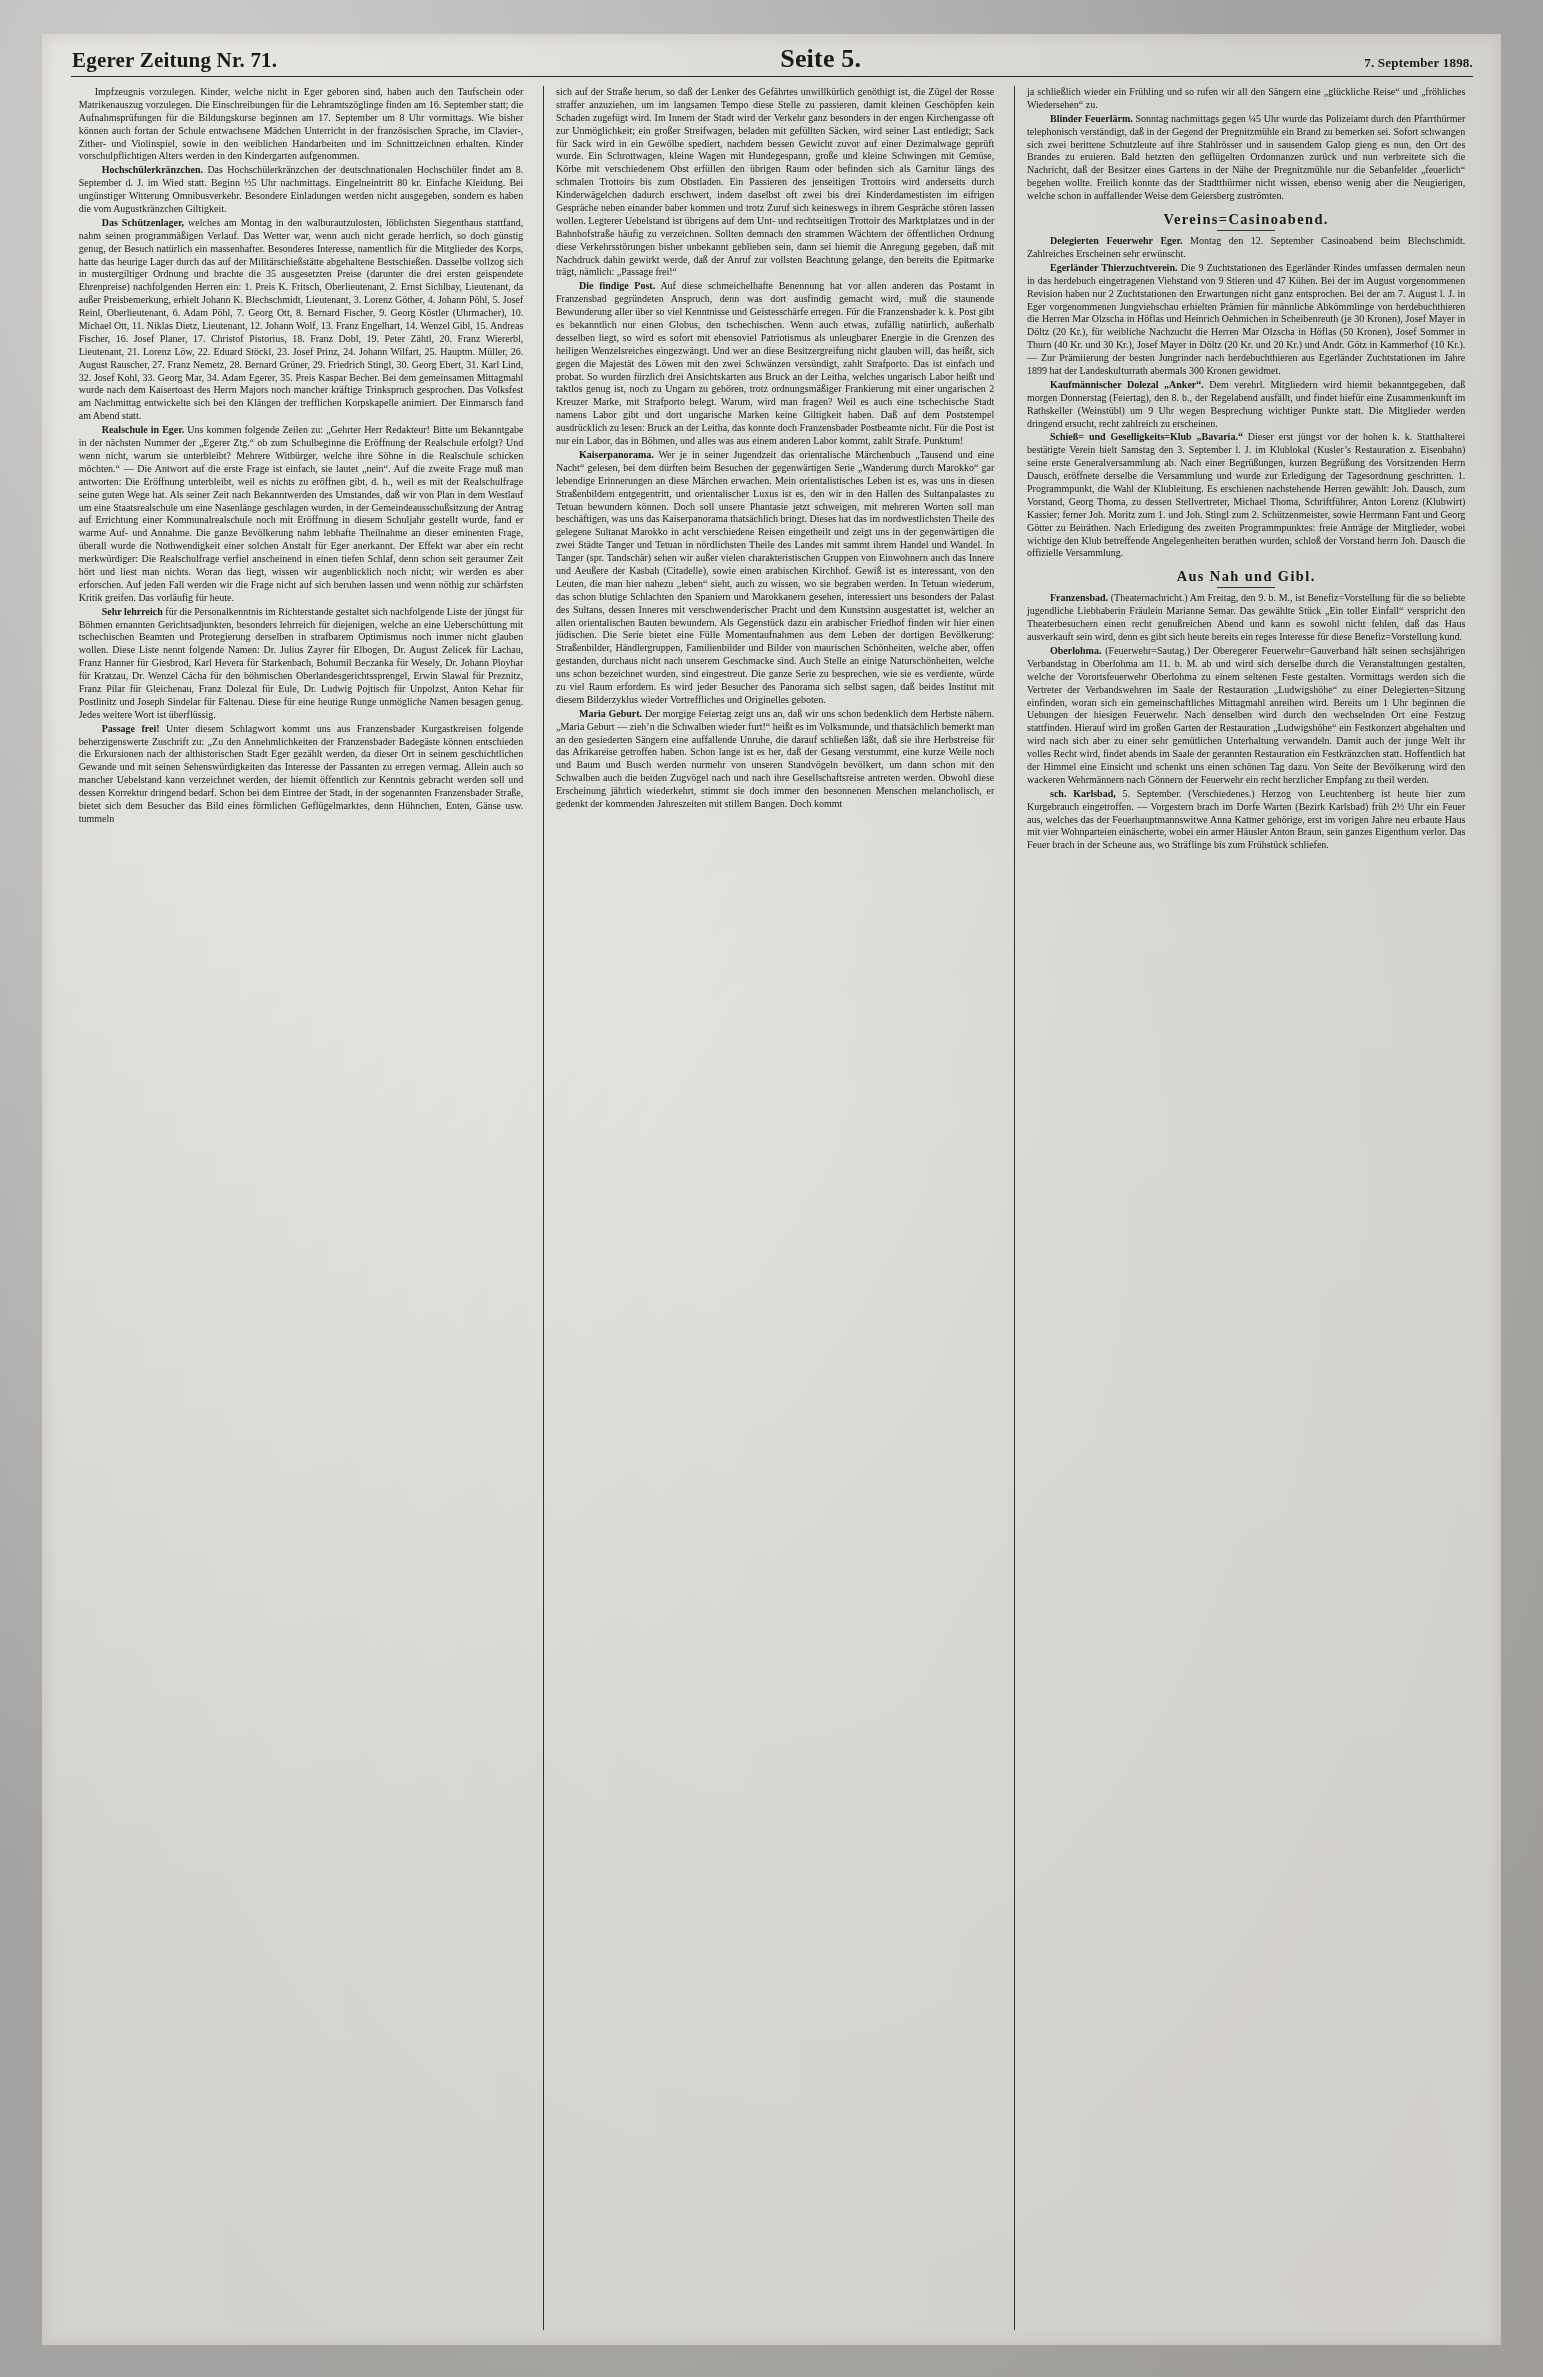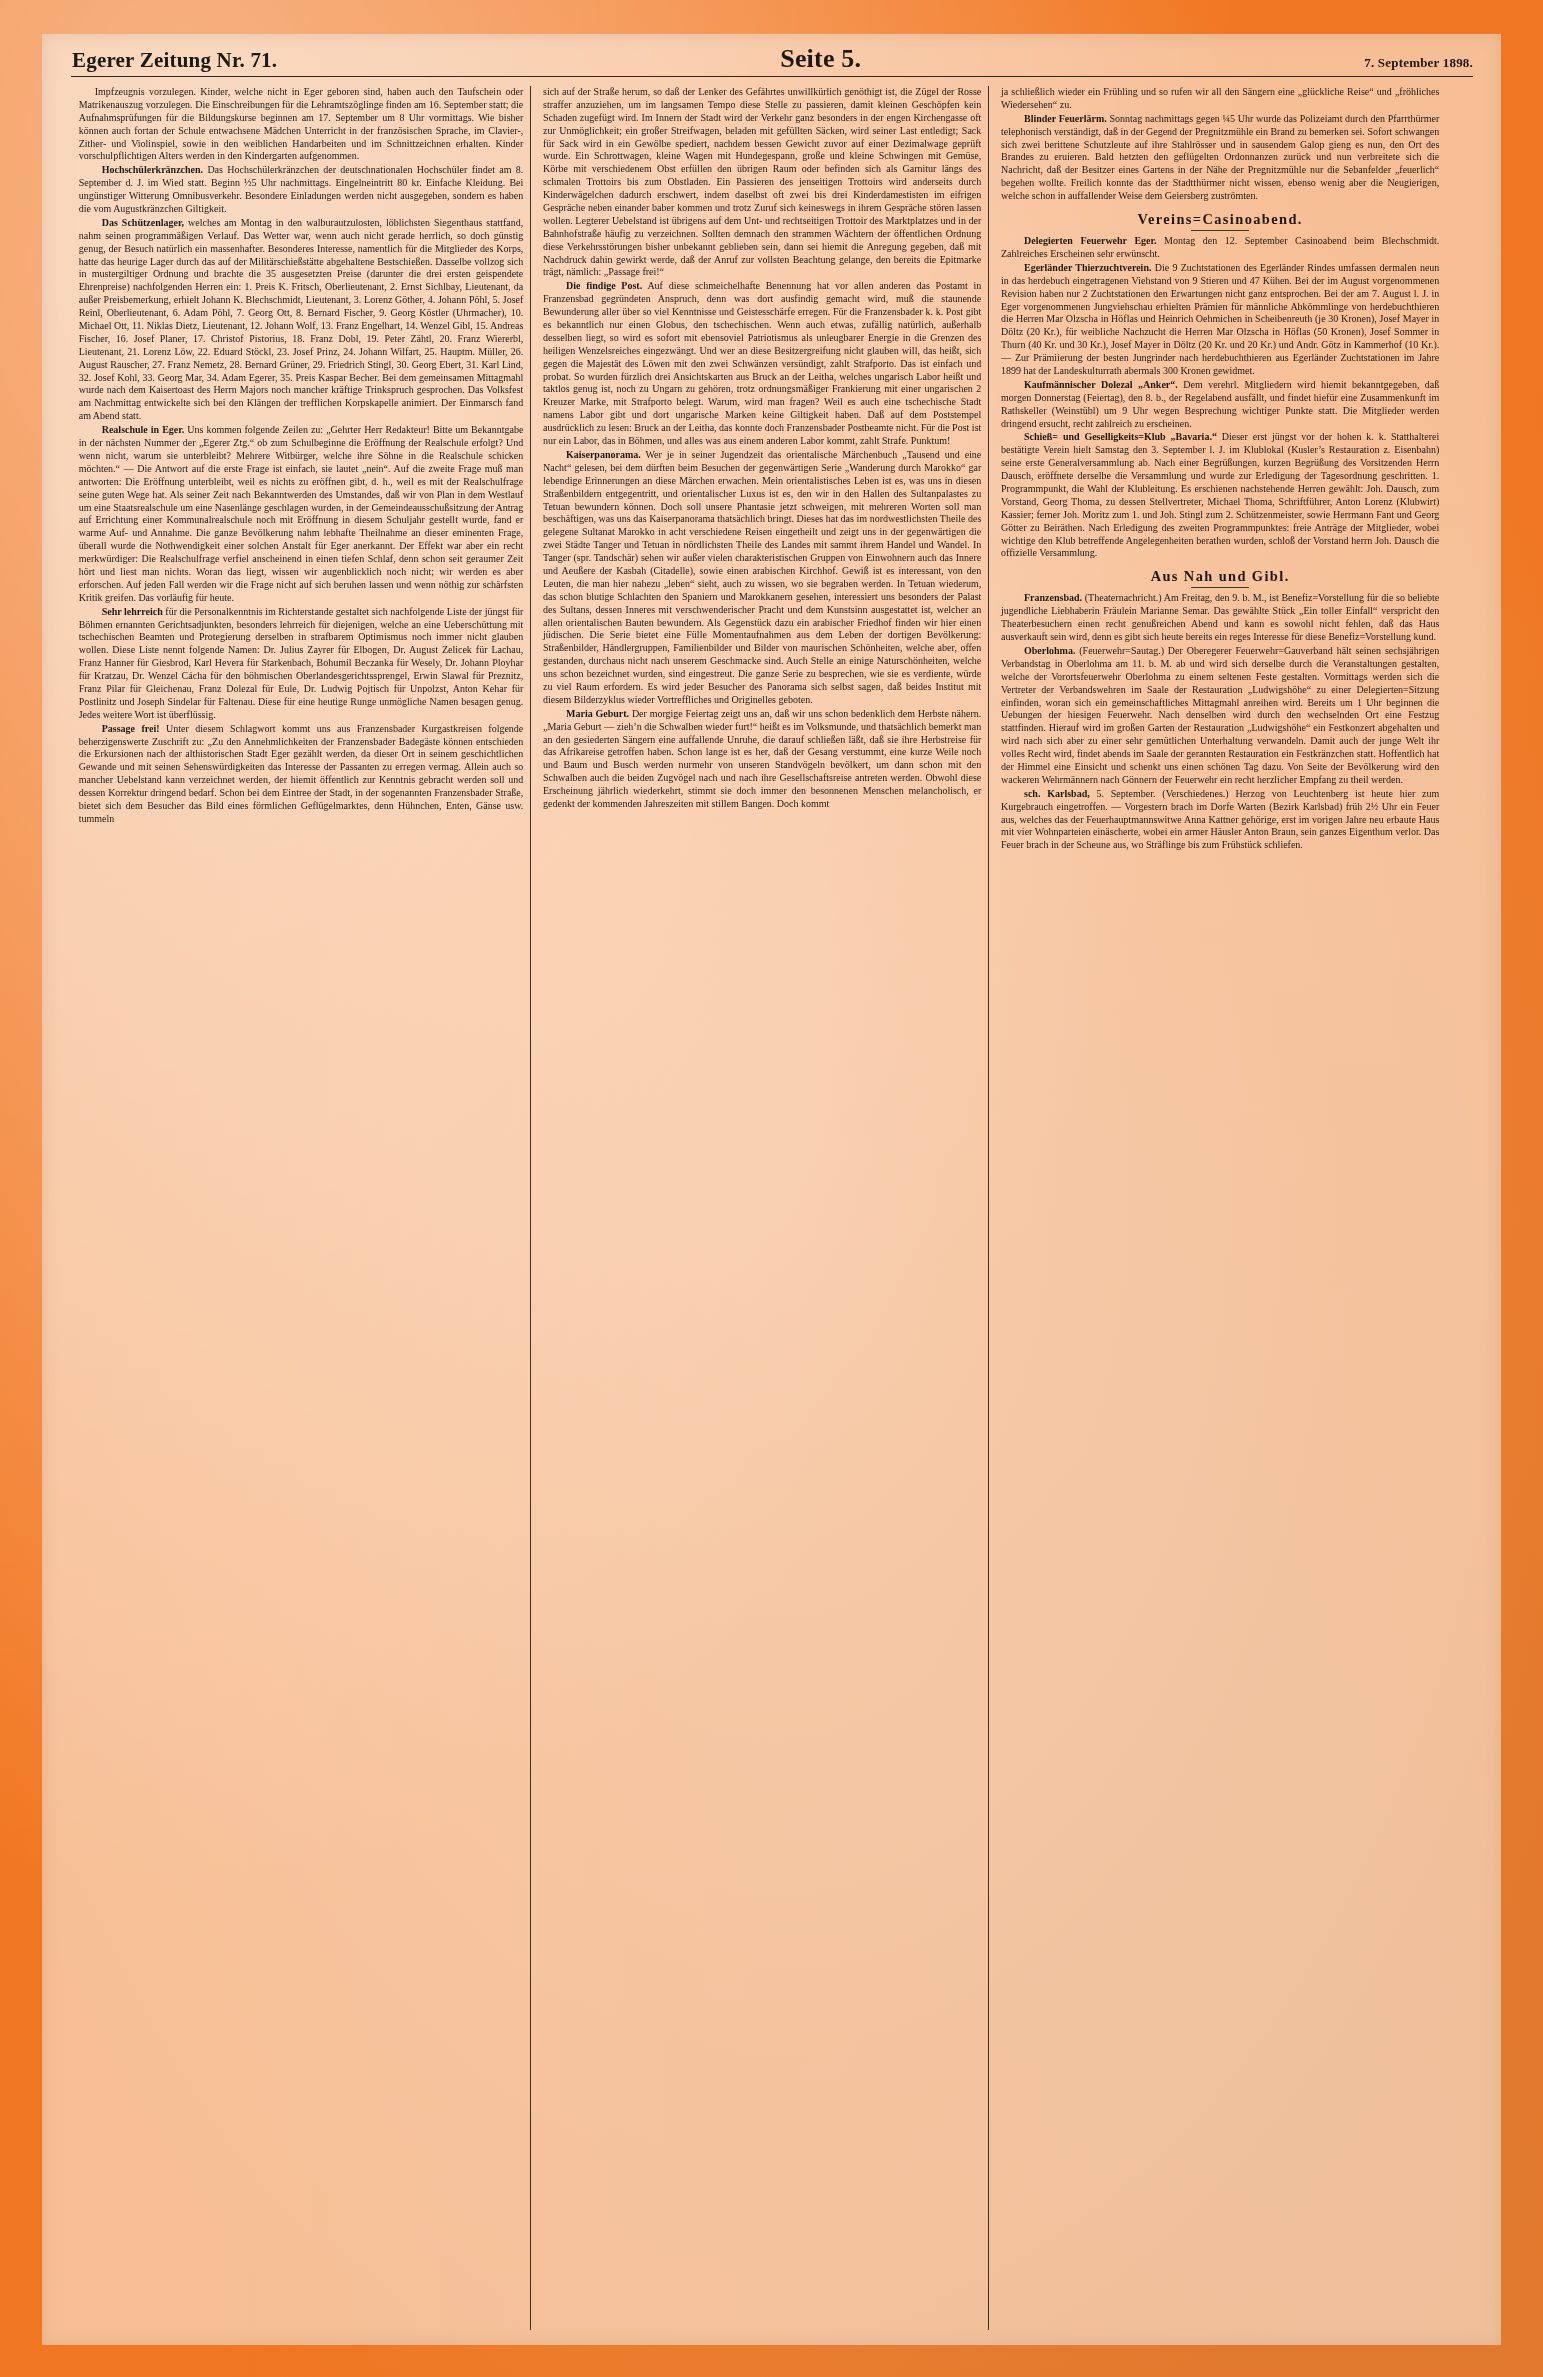--- a/index.html
+++ b/index.html
@@ -4,21 +4,21 @@
 <style>
   html, body {
     margin: 0;
     padding: 0;
     background: #c9c6be;
   }
   .page {
     position: relative;
     width: 1544px;
     height: 2377px;
-    background: #f97316;
+    background: #a3a3a3;
     box-sizing: border-box;
     font-family: "Liberation Serif", serif;
     color: #1b1a17;
     overflow: hidden;
   }
   
   .page::before {
     content: "";
     position: absolute;
     inset: 0;
@@ -70,20 +70,21 @@
 
   
   .cols {
     position: absolute;
     left: 72px;
     top: 86px;
     width: 1400px;
     height: 2244px;
     display: flex;
     gap: 0px;
+    justify-content: space-between;
   }
   .col {
     width: 458px;
     padding: 0 6.7px;
     box-sizing: border-box;
   }
   .col + .col {
     border-left: 1px solid #35322b;
     padding-left: 12px;
   }

